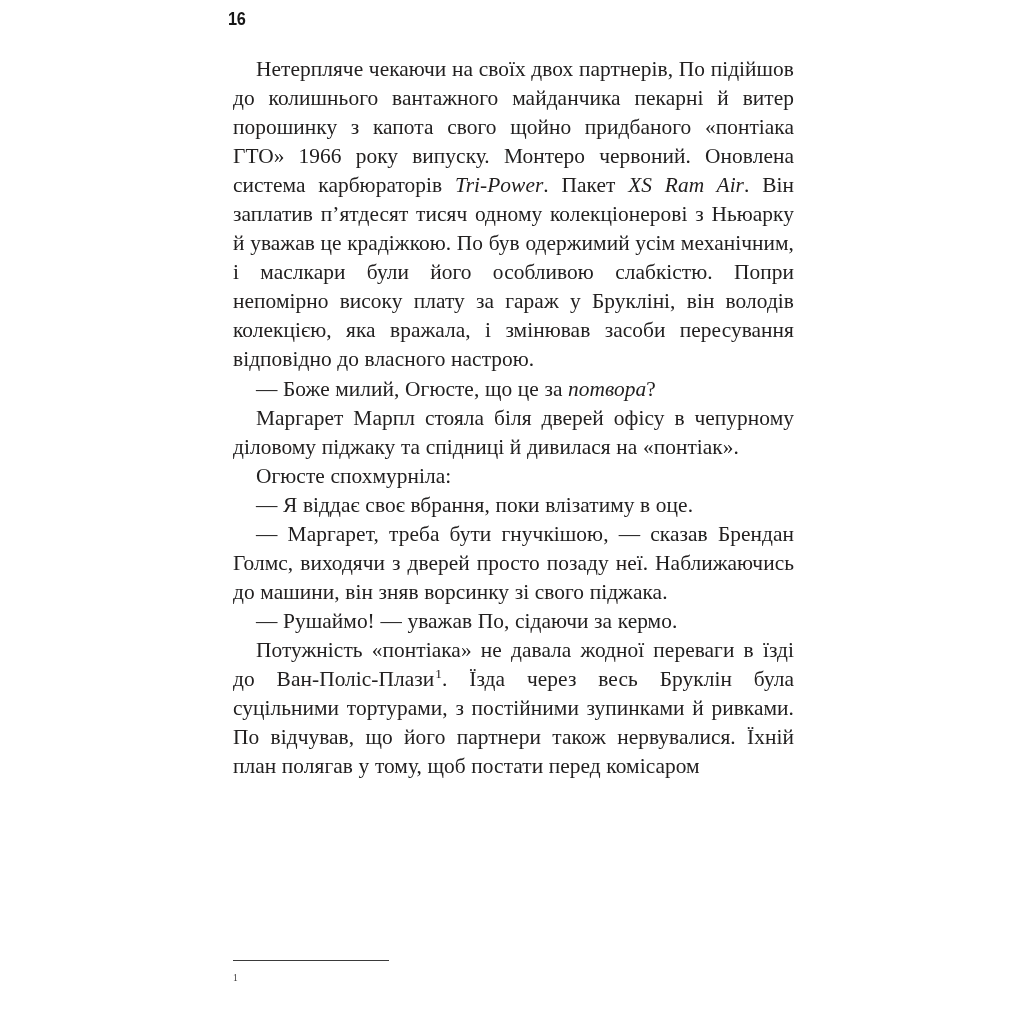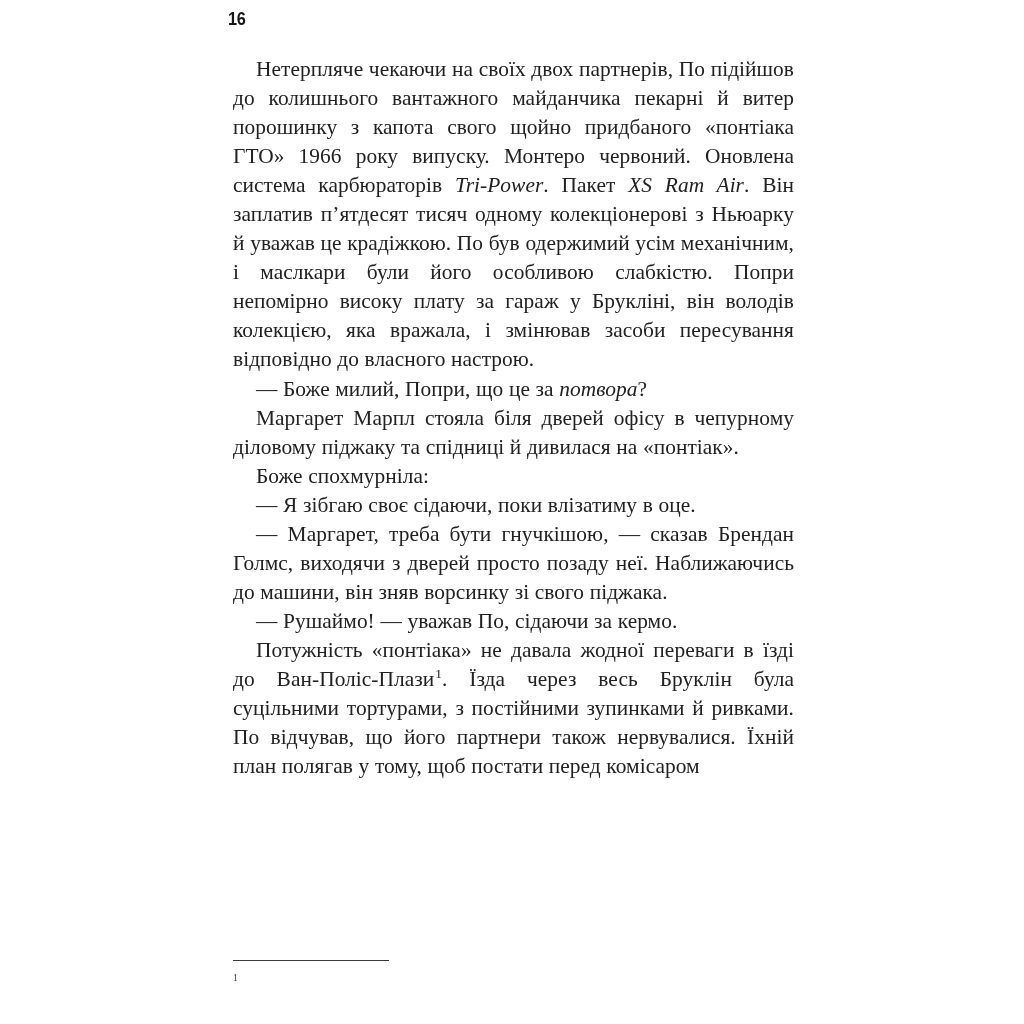--- a/index.html
+++ b/index.html
@@ -106,24 +106,24 @@
 </style>
 </head>
 <body>
 
 <div class="page">
 
   <div class="folio">16</div>
 
   <div class="textblock">
     <p id="p1"><span>Нетерпляче чекаючи на своїх двох партнерів, По підійшов до колишнього вантажного майданчика пекарні й витер порошинку з капота свого щойно придбаного «понтіака ГТО» 1966 року випуску. Монтеро червоний. Оновлена система карбюраторів </span><em>Tri-Power</em><span>. Пакет </span><em>XS Ram Air</em><span>. Він заплатив п’ятдесят тисяч одному колекціонерові з Ньюарку й уважав це крадіжкою. По був одержимий усім механічним, і маслкари були його особливою слабкістю. Попри непомірно високу плату за гараж у Брукліні, він володів колекцією, яка вражала, і змінював засоби пересування відповідно до власного настрою.</span></p>
-    <p class="dlg" id="p2"><span>— Боже милий, Попри, що це за </span><em>потвора</em><span>?</span></p>
+    <p class="dlg" id="p2"><span>— Боже милий, Огюсте, що це за </span><em>потвора</em><span>?</span></p>
     <p id="p3"><span>Маргарет Марпл стояла біля дверей офісу в чепурному діловому піджаку та спідниці й дивилася на «понтіак».</span></p>
-    <p id="p5"><span>Боже спохмурніла:</span></p>
-    <p class="dlg" id="p6"><span>— Я зібгаю своє сідаючи, поки влізатиму в оце.</span></p>
+    <p id="p5"><span>Огюсте спохмурніла:</span></p>
+    <p class="dlg" id="p6"><span>— Я віддає своє вбрання, поки влізатиму в оце.</span></p>
     <p class="dlg" id="p7"><span>— Маргарет, треба бути гнучкішою, — сказав Брендан Голмс, виходячи з дверей просто позаду неї. Наближаючись до машини, він зняв ворсинку зі свого піджака.</span></p>
     <p class="dlg" id="p8"><span>— Рушаймо! — уважав По, сідаючи за кермо.</span></p>
     <p id="p9"><span>Потужність «понтіака» не давала жодної переваги в їзді до Ван-Поліс-Плази</span><sup class="fn">1</sup><span>. Їзда через весь Бруклін була суцільними тортурами, з постійними зупинками й ривками. По відчував, що його партнери також нервувалися. Їхній план полягав у тому, щоб постати перед комісаром</span></p>
   </div>
 
   <div class="footnote-area">
     <div class="footnote-rule"></div>
     <div class="footnote" id="fn1">
       <span class="fn-marker">1</span>
     </div>

